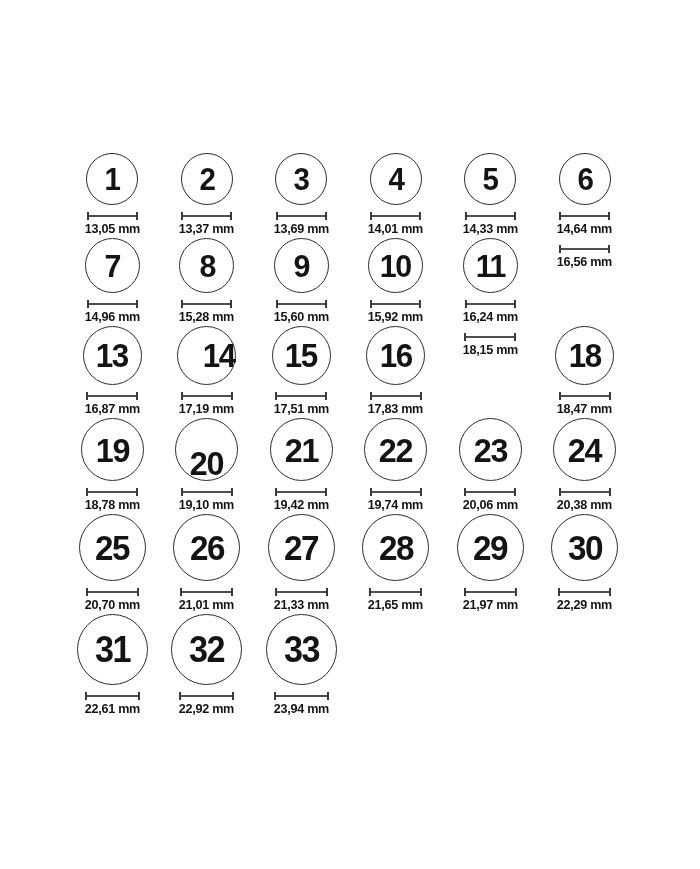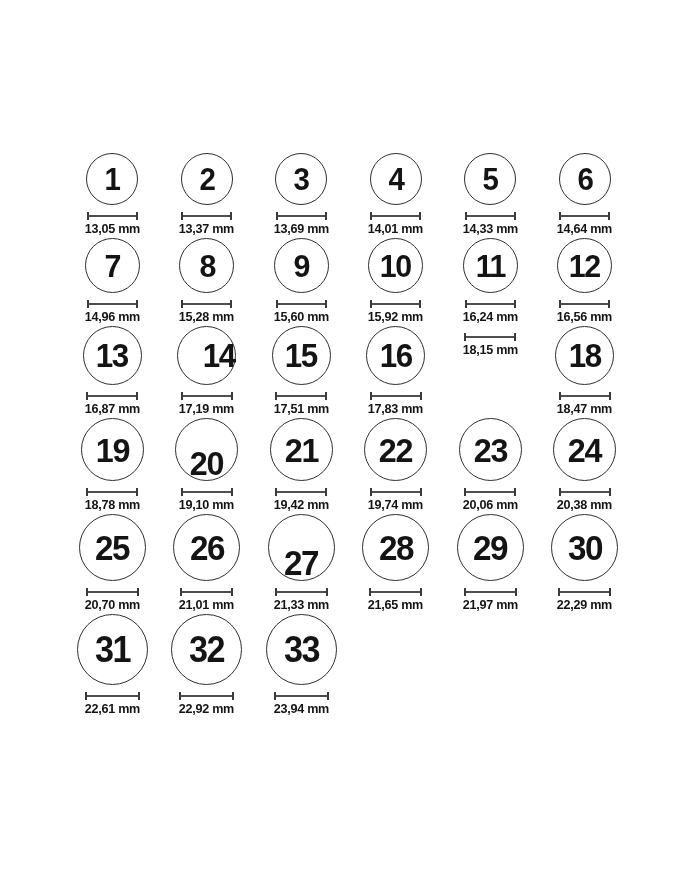--- a/index.html
+++ b/index.html
@@ -152,23 +152,20 @@
         <div class="diameter-label">15,92 mm</div>
       </div>
       <div class="ring-cell">
         <div class="ring-circle" style="width: 55px; height: 55px;">
           <span class="ring-number" style="font-size: 32px;">11</span>
         </div>
         <div class="measure" style="width: 51px;"></div>
         <div class="diameter-label">16,24 mm</div>
       </div>
       <div class="ring-cell">
-        <div class="ring-circle" style="width: 55px; height: 55px;">
-          <span class="ring-number" style="font-size: 32px;">12</span>
-        </div>
         <div class="measure" style="width: 51px;"></div>
         <div class="diameter-label">16,56 mm</div>
       </div>
     </div>
     <div class="ring-row">
       <div class="ring-cell">
         <div class="ring-circle" style="width: 59px; height: 59px;">
           <span class="ring-number" style="font-size: 33px;">13</span>
         </div>
         <div class="measure" style="width: 52px;"></div>
@@ -260,21 +257,21 @@
         <div class="diameter-label">20,70 mm</div>
       </div>
       <div class="ring-cell">
         <div class="ring-circle" style="width: 67px; height: 67px;">
           <span class="ring-number" style="font-size: 35px;">26</span>
         </div>
         <div class="measure" style="width: 53px;"></div>
         <div class="diameter-label">21,01 mm</div>
       </div>
       <div class="ring-cell">
-        <div class="ring-circle" style="width: 67px; height: 67px; align-items: flex-end;">
+        <div class="ring-circle" style="width: 67px; height: 67px;">
           <span class="ring-number" style="font-size: 35px;">27</span>
         </div>
         <div class="measure" style="width: 53px;"></div>
         <div class="diameter-label">21,33 mm</div>
       </div>
       <div class="ring-cell">
         <div class="ring-circle" style="width: 67px; height: 67px;">
           <span class="ring-number" style="font-size: 35px;">28</span>
         </div>
         <div class="measure" style="width: 53px;"></div>

